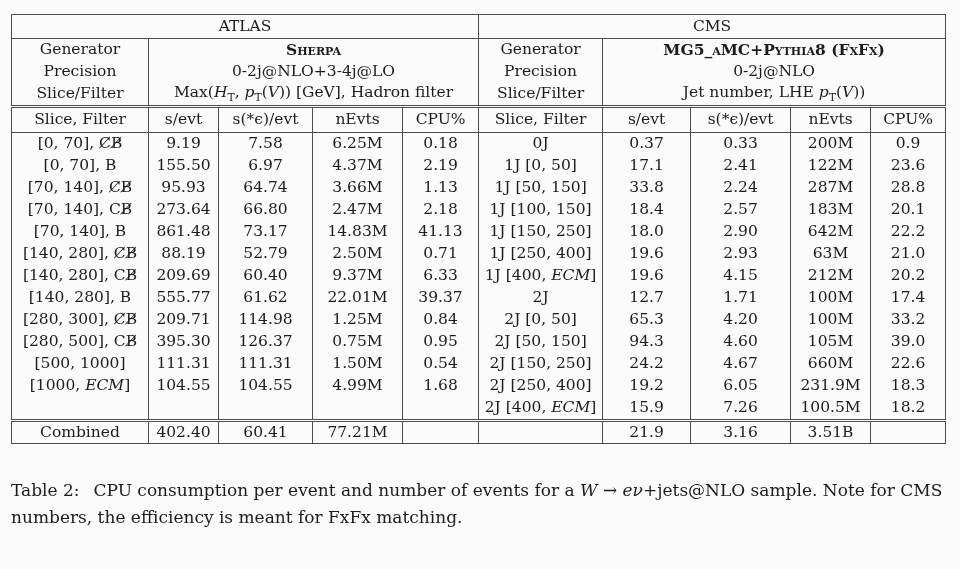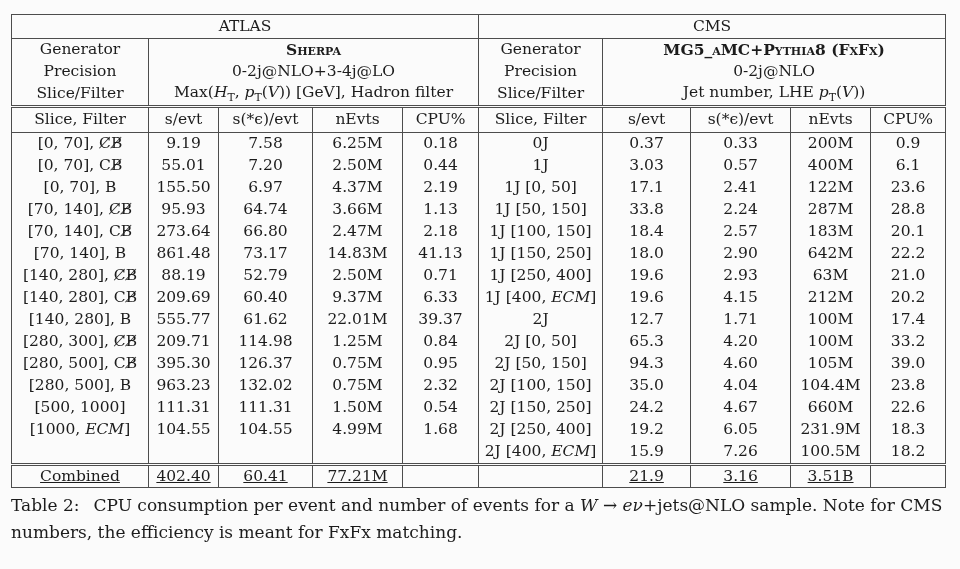--- a/index.html
+++ b/index.html
@@ -17,26 +17,26 @@
     text-align:center;vertical-align:middle;
     font-size:15.5px;line-height:1.12;
     height:22px;padding:0 2px;
     white-space:nowrap;overflow:hidden;
   }
   .vl{border-left:1px solid #4d4d4d;}
   tr.exp-row td{border-bottom:1px solid #4d4d4d;height:23px;}
   tr.meta-row td{height:22px;}
   tr.meta-last td{border-bottom:3px double #4d4d4d;}
   tr.colhead-row td{border-bottom:1px solid #4d4d4d;height:24px;}
-  tr.combined-row td{border-top:3px double #4d4d4d;height:21px;text-decoration:underline;}
+  tr.combined-row td{border-top:3px double #4d4d4d;height:21px;}
   .sc{font-variant:small-caps;font-weight:bold;}
   sub{font-size:0.7em;}
   i{font-style:italic;}
   .caption{
-    width:934px;margin-top:4px;
+    width:934px;margin-top:33px;
     font-size:17px;line-height:27px;text-align:left;
   }
   .cap-label{margin-right:14px;}
 </style>
 </head>
 <body>
 
 <div class="page">
 
   <table class="cpu">
@@ -101,32 +101,20 @@
           <td class="vl">7.58</td>
           <td class="vl">6.25M</td>
           <td class="vl">0.18</td>
           <td class="vl">0J</td>
           <td class="vl">0.37</td>
           <td class="vl">0.33</td>
           <td class="vl">200M</td>
           <td class="vl">0.9</td>
         </tr>
         <tr>
-          <td>[0, 70], CB̸</td>
-          <td class="vl">55.01</td>
-          <td class="vl">7.20</td>
-          <td class="vl">2.50M</td>
-          <td class="vl">0.44</td>
-          <td class="vl">1J</td>
-          <td class="vl">3.03</td>
-          <td class="vl">0.57</td>
-          <td class="vl">400M</td>
-          <td class="vl">6.1</td>
-        </tr>
-        <tr>
           <td>[0, 70], B</td>
           <td class="vl">155.50</td>
           <td class="vl">6.97</td>
           <td class="vl">4.37M</td>
           <td class="vl">2.19</td>
           <td class="vl">1J [0, 50]</td>
           <td class="vl">17.1</td>
           <td class="vl">2.41</td>
           <td class="vl">122M</td>
           <td class="vl">23.6</td>
@@ -219,32 +207,20 @@
           <td>[280, 500], CB̸</td>
           <td class="vl">395.30</td>
           <td class="vl">126.37</td>
           <td class="vl">0.75M</td>
           <td class="vl">0.95</td>
           <td class="vl">2J [50, 150]</td>
           <td class="vl">94.3</td>
           <td class="vl">4.60</td>
           <td class="vl">105M</td>
           <td class="vl">39.0</td>
-        </tr>
-        <tr>
-          <td>[280, 500], B</td>
-          <td class="vl">963.23</td>
-          <td class="vl">132.02</td>
-          <td class="vl">0.75M</td>
-          <td class="vl">2.32</td>
-          <td class="vl">2J [100, 150]</td>
-          <td class="vl">35.0</td>
-          <td class="vl">4.04</td>
-          <td class="vl">104.4M</td>
-          <td class="vl">23.8</td>
         </tr>
         <tr>
           <td>[500, 1000]</td>
           <td class="vl">111.31</td>
           <td class="vl">111.31</td>
           <td class="vl">1.50M</td>
           <td class="vl">0.54</td>
           <td class="vl">2J [150, 250]</td>
           <td class="vl">24.2</td>
           <td class="vl">4.67</td>

